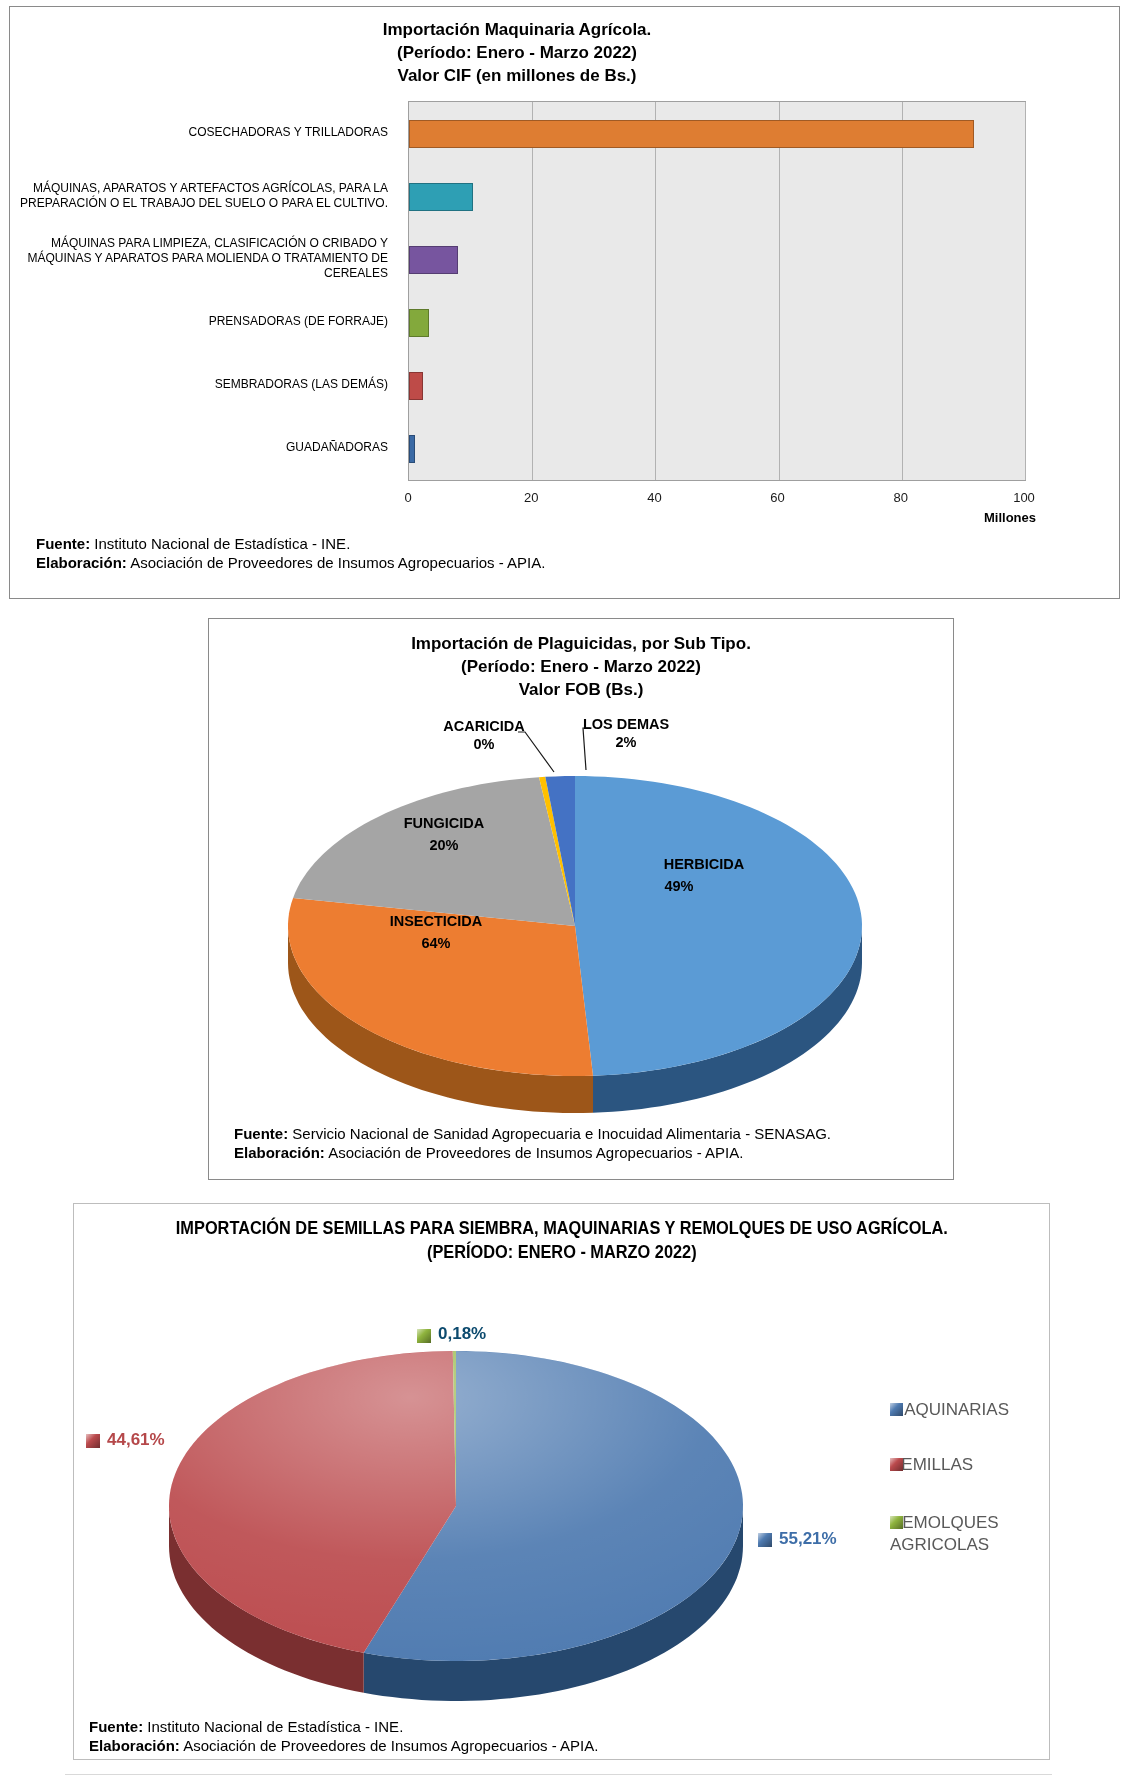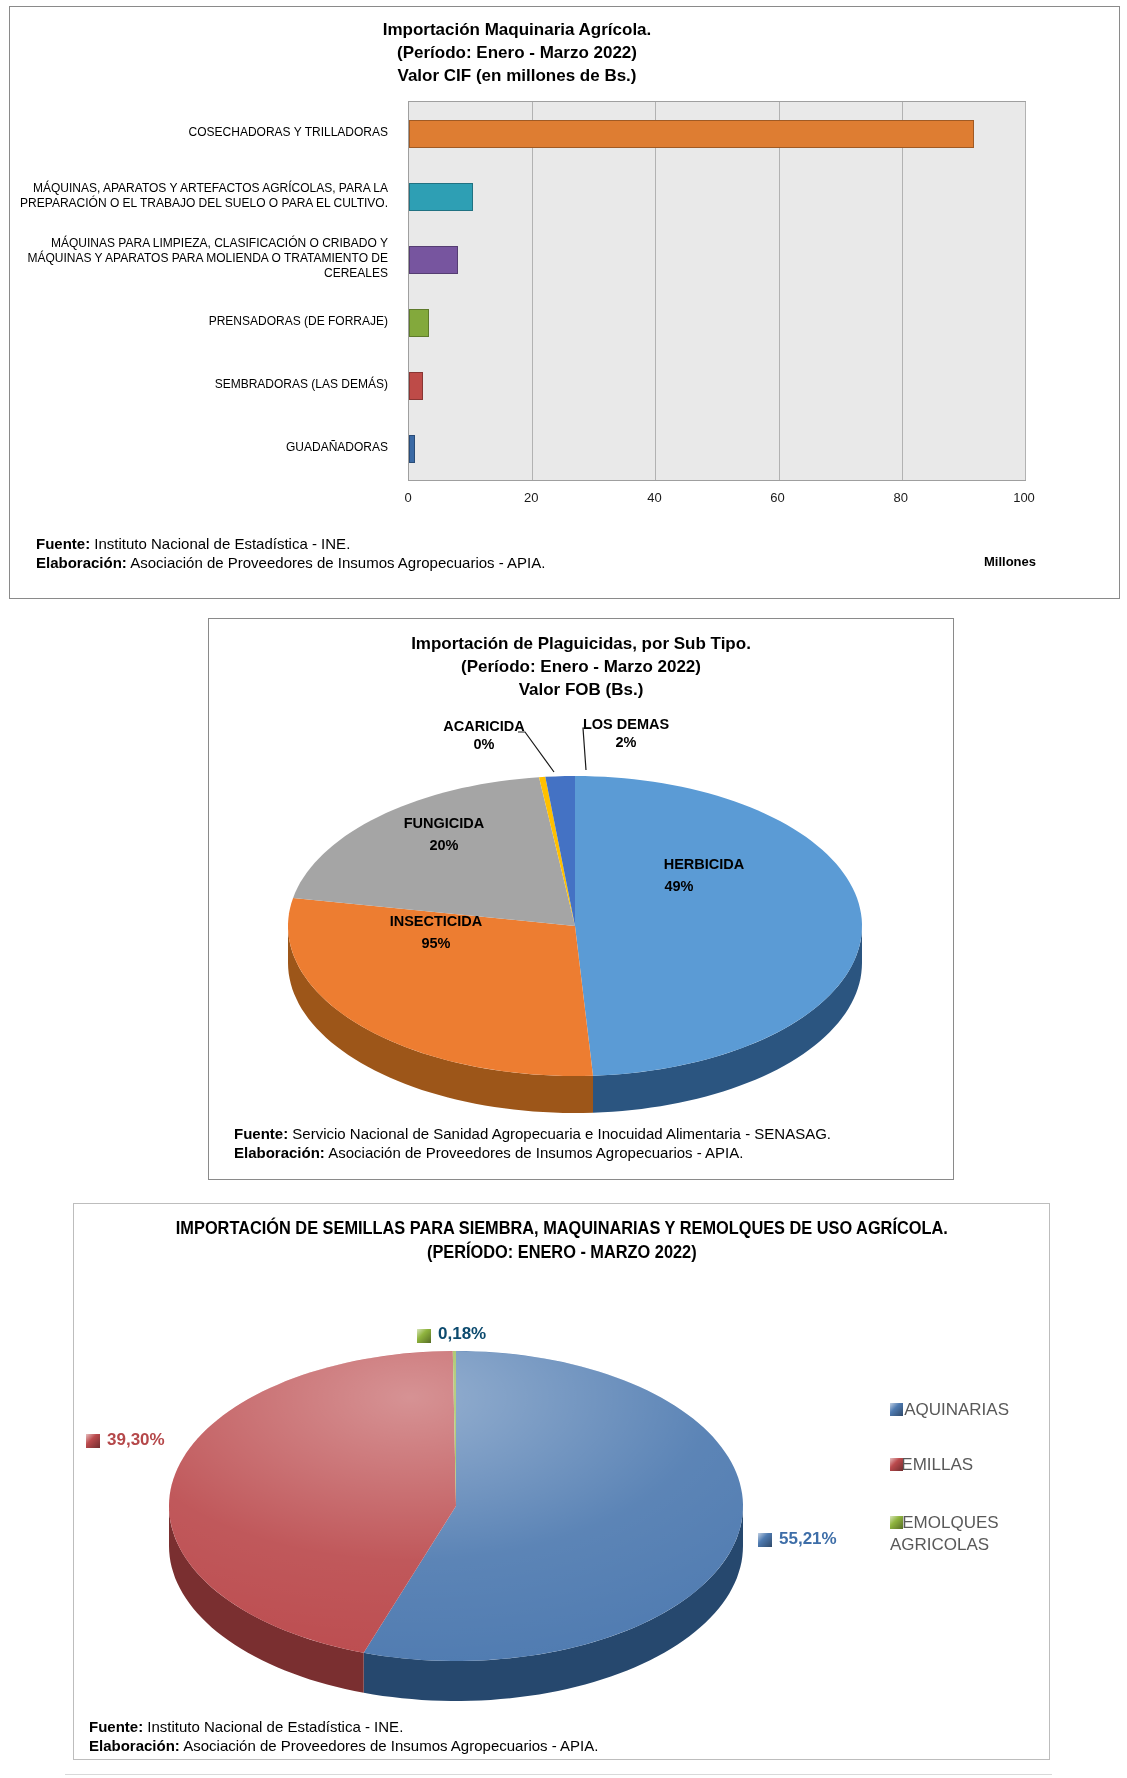--- a/index.html
+++ b/index.html
@@ -16,21 +16,21 @@
   
   .plot{position:absolute;left:398px;top:94px;width:616px;height:378px;background:#e9e9e9;border:1px solid #9f9f9f;}
   .gridline{position:absolute;top:0;bottom:0;width:1px;background:#b2b2b2;}
   .bar-row{position:relative;height:63px;display:flex;align-items:center;z-index:1;}
   .bar{height:28px;border:1px solid rgba(0,0,0,.28);box-sizing:border-box;}
   .cats{position:absolute;left:0;top:94px;width:388px;}
   .cat{height:63px;display:flex;align-items:center;justify-content:flex-end;text-align:right;
        font-size:12px;line-height:15px;white-space:pre-line;padding-right:10px;}
   .xaxis{position:absolute;left:398px;top:483px;width:616px;height:16px;font-size:13px;color:#1a1a1a;}
   .xtick{position:absolute;top:0;transform:translateX(-50%);}
-  .millones{position:absolute;left:926px;top:503px;width:100px;text-align:right;font-weight:bold;font-size:13px;margin-top:44px;}
+  .millones{position:absolute;left:926px;top:503px;width:100px;text-align:right;font-weight:bold;font-size:13px;}
   .source{position:absolute;font-size:15px;line-height:19px;}
   #chart1 .source{left:26px;top:527px;}
   #chart2 .source{left:25px;top:505px;}
   #chart3 .source{left:15px;top:513px;}
   .source b{font-weight:bold;}
   
   .plab{position:absolute;transform:translateX(-50%);font-weight:bold;font-size:14.5px;white-space:nowrap;}
   .vlab{position:absolute;font-weight:bold;font-size:17px;white-space:nowrap;}
   .mk{position:absolute;width:14px;height:14px;
       background-image:linear-gradient(135deg,rgba(255,255,255,.65),rgba(255,255,255,0) 40%,rgba(0,0,0,.4));}
@@ -121,21 +121,21 @@
       </svg>
     <div class="plab" style="left:275px;top:99px">ACARICIDA</div>
     <div class="plab" style="left:275px;top:117px">0%</div>
     <div class="plab" style="left:417px;top:97px">LOS DEMAS</div>
     <div class="plab" style="left:417px;top:115px">2%</div>
     <div class="plab" style="left:495px;top:237px">HERBICIDA</div>
     <div class="plab" style="left:470px;top:259px">49%</div>
     <div class="plab" style="left:235px;top:196px">FUNGICIDA</div>
     <div class="plab" style="left:235px;top:218px">20%</div>
     <div class="plab" style="left:227px;top:294px">INSECTICIDA</div>
-    <div class="plab" style="left:227px;top:316px">95%</div>
+    <div class="plab" style="left:227px;top:316px">64%</div>
     <div class="source">
       <div><b>Fuente:</b> <span>Servicio Nacional de Sanidad Agropecuaria e Inocuidad Alimentaria - SENASAG.</span></div>
       <div><b>Elaboración:</b> <span>Asociación de Proveedores de Insumos Agropecuarios - APIA.</span></div>
     </div>
   </div>
 
   <div class="box" id="chart3">
     <div class="ctitle">
       <div><span class="tl">IMPORTACIÓN DE SEMILLAS PARA SIEMBRA, MAQUINARIAS Y REMOLQUES DE USO AGRÍCOLA.</span></div>
       <div><span class="tl">(PERÍODO: ENERO - MARZO 2022)</span></div>
@@ -151,21 +151,21 @@
     <path d="M669.0,302.0L668.8,307.3L668.3,312.7L667.5,318.0L666.3,323.3L664.7,328.6L662.9,333.9L660.7,339.1L658.1,344.3L655.3,349.4L652.1,354.4L648.6,359.4L644.7,364.4L640.6,369.2L636.1,374.0L631.4,378.7L626.3,383.3L621.0,387.8L615.4,392.2L609.5,396.5L603.3,400.7L596.9,404.8L590.2,408.7L583.2,412.5L576.1,416.2L568.6,419.7L561.0,423.2L553.2,426.4L545.1,429.5L536.9,432.5L528.4,435.3L519.8,438.0L511.1,440.4L502.1,442.8L493.1,444.9L483.9,446.9L474.6,448.7L465.1,450.4L455.6,451.8L446.0,453.1L436.3,454.2L426.5,455.1L416.7,455.9L406.9,456.4L397.0,456.8L387.1,457.0L377.2,457.0L367.3,456.8L357.4,456.4L347.6,455.9L337.8,455.1L328.0,454.2L318.3,453.1L308.7,451.9L299.2,450.4L289.7,448.8L289.7,488.8L299.2,490.4L308.7,491.9L318.3,493.1L328.0,494.2L337.8,495.1L347.6,495.9L357.4,496.4L367.3,496.8L377.2,497.0L387.1,497.0L397.0,496.8L406.9,496.4L416.7,495.9L426.5,495.1L436.3,494.2L446.0,493.1L455.6,491.8L465.1,490.4L474.6,488.7L483.9,486.9L493.1,484.9L502.1,482.8L511.1,480.4L519.8,478.0L528.4,475.3L536.9,472.5L545.1,469.5L553.2,466.4L561.0,463.2L568.6,459.7L576.1,456.2L583.2,452.5L590.2,448.7L596.9,444.8L603.3,440.7L609.5,436.5L615.4,432.2L621.0,427.8L626.3,423.3L631.4,418.7L636.1,414.0L640.6,409.2L644.7,404.4L648.6,399.4L652.1,394.4L655.3,389.4L658.1,384.3L660.7,379.1L662.9,373.9L664.7,368.6L666.3,363.3L667.5,358.0L668.3,352.7L668.8,347.3L669.0,342.0Z" fill="#26486E"></path>
         <path d="M289.7,448.8L280.4,447.0L271.2,445.0L262.1,442.8L253.2,440.5L244.4,438.0L235.8,435.4L227.3,432.6L219.1,429.6L211.0,426.5L203.2,423.2L195.5,419.8L188.1,416.3L180.9,412.6L173.9,408.8L167.2,404.8L160.8,400.8L154.6,396.6L148.7,392.3L143.1,387.9L137.7,383.4L132.7,378.8L127.9,374.1L123.4,369.3L119.3,364.4L115.5,359.5L112.0,354.5L108.8,349.4L105.9,344.3L103.3,339.1L101.1,333.9L99.3,328.6L97.7,323.3L96.5,318.0L95.7,312.7L95.2,307.4L95.0,302.0L95.0,342.0L95.2,347.4L95.7,352.7L96.5,358.0L97.7,363.3L99.3,368.6L101.1,373.9L103.3,379.1L105.9,384.3L108.8,389.4L112.0,394.5L115.5,399.5L119.3,404.4L123.4,409.3L127.9,414.1L132.7,418.8L137.7,423.4L143.1,427.9L148.7,432.3L154.6,436.6L160.8,440.8L167.2,444.8L173.9,448.8L180.9,452.6L188.1,456.3L195.5,459.8L203.2,463.2L211.0,466.5L219.1,469.6L227.3,472.6L235.8,475.4L244.4,478.0L253.2,480.5L262.1,482.8L271.2,485.0L280.4,487.0L289.7,488.8Z" fill="#7A2F30"></path>
         <path d="M382,302L382.0,147.0L392.0,147.1L401.9,147.4L411.8,147.8L421.7,148.5L431.5,149.3L441.3,150.3L451.0,151.5L460.6,152.9L470.2,154.5L479.6,156.2L488.9,158.1L498.0,160.2L507.1,162.5L516.0,164.9L524.7,167.5L533.2,170.3L541.6,173.2L549.8,176.2L557.8,179.5L565.5,182.8L573.1,186.3L580.4,190.0L587.5,193.8L594.3,197.7L600.9,201.7L607.2,205.9L613.2,210.2L619.0,214.5L624.4,219.0L629.6,223.6L634.5,228.3L639.1,233.1L643.3,237.9L647.3,242.9L650.9,247.9L654.3,253.0L657.2,258.1L659.9,263.3L662.2,268.5L664.2,273.8L665.8,279.1L667.1,284.4L668.1,289.7L668.7,295.1L669.0,300.5L668.9,305.9L668.5,311.2L667.7,316.6L666.6,321.9L665.2,327.3L663.4,332.5L661.2,337.8L658.8,343.0L656.0,348.2L652.8,353.3L649.4,358.3L645.6,363.3L641.5,368.2L637.1,373.0L632.4,377.7L627.4,382.4L622.1,386.9L616.5,391.4L610.6,395.7L604.4,399.9L598.0,404.1L591.3,408.0L584.4,411.9L577.2,415.6L569.8,419.2L562.2,422.7L554.3,426.0L546.2,429.1L538.0,432.1L529.5,435.0L520.9,437.6L512.1,440.2L503.2,442.5L494.1,444.7L484.8,446.7L475.5,448.5L466.0,450.2L456.4,451.7L446.8,453.0L437.0,454.1L427.2,455.1L417.4,455.8L407.5,456.4L397.6,456.8L387.6,457.0L377.7,457.0L367.7,456.8L357.8,456.4L347.9,455.9L338.0,455.2L328.2,454.3L318.4,453.2L308.8,451.9L299.2,450.4L289.7,448.8Z" fill="#4E7AB0"></path>
         <path d="M382,302L289.7,448.8L280.4,447.0L271.1,445.0L262.1,442.8L253.1,440.5L244.3,438.0L235.7,435.3L227.2,432.5L219.0,429.6L210.9,426.4L203.0,423.2L195.4,419.7L187.9,416.2L180.7,412.5L173.8,408.7L167.1,404.7L160.6,400.6L154.4,396.4L148.5,392.1L142.9,387.7L137.5,383.2L132.5,378.6L127.7,373.9L123.3,369.1L119.1,364.2L115.3,359.3L111.8,354.2L108.6,349.2L105.7,344.0L103.2,338.8L101.0,333.6L99.2,328.3L97.7,323.0L96.5,317.7L95.6,312.4L95.1,307.0L95.0,301.6L95.2,296.3L95.7,290.9L96.6,285.6L97.8,280.3L99.4,275.0L101.3,269.7L103.5,264.5L106.1,259.3L109.0,254.2L112.2,249.1L115.8,244.1L119.7,239.1L123.8,234.3L128.3,229.5L133.1,224.8L138.2,220.2L143.6,215.7L149.3,211.3L155.2,207.0L161.5,202.8L167.9,198.8L174.7,194.8L181.7,191.0L188.9,187.3L196.4,183.8L204.1,180.4L211.9,177.1L220.0,174.0L228.3,171.1L236.8,168.3L245.5,165.7L254.3,163.2L263.3,160.9L272.4,158.8L281.6,156.8L291.0,155.0L300.4,153.4L310.0,152.0L319.7,150.7L329.4,149.6L339.2,148.7L349.0,148.0L358.9,147.5L368.8,147.2L378.8,147.0Z" fill="#BB4A4D"></path>
         <path d="M382,302L378.8,147.0L380.4,147.0L382.0,147.0Z" fill="#8FB43E"></path>
         <ellipse cx="382" cy="302" rx="287" ry="155" fill="url(#hl3)"></ellipse>
       </svg>
     <span class="mk" style="left: 343px; top: 125px; background-color: rgb(143, 180, 62);"></span>
     <div class="vlab" style="left: 364px; top: 120px; color: #0c4a6e;">0,18%</div>
     <span class="mk" style="left: 12px; top: 230px; background-color: rgb(187, 74, 77);"></span>
-    <div class="vlab" style="left: 33px; top: 226px; color: rgb(181, 72, 74);">39,30%</div>
+    <div class="vlab" style="left: 33px; top: 226px; color: rgb(181, 72, 74);">44,61%</div>
     <span class="mk" style="left: 684px; top: 329px; background-color: rgb(78, 122, 176);"></span>
     <div class="vlab" style="left: 705px; top: 325px; color: rgb(62, 110, 168);">55,21%</div>
     <div class="legend-item" style="top:195px">
       <span class="mk" style="background-color: rgb(78, 122, 176);"></span>
       <span>MAQUINARIAS</span>
     </div>
     <div class="legend-item" style="top:250px">
       <span class="mk" style="background-color: rgb(187, 74, 77);"></span>
       <span>SEMILLAS</span>
     </div>

